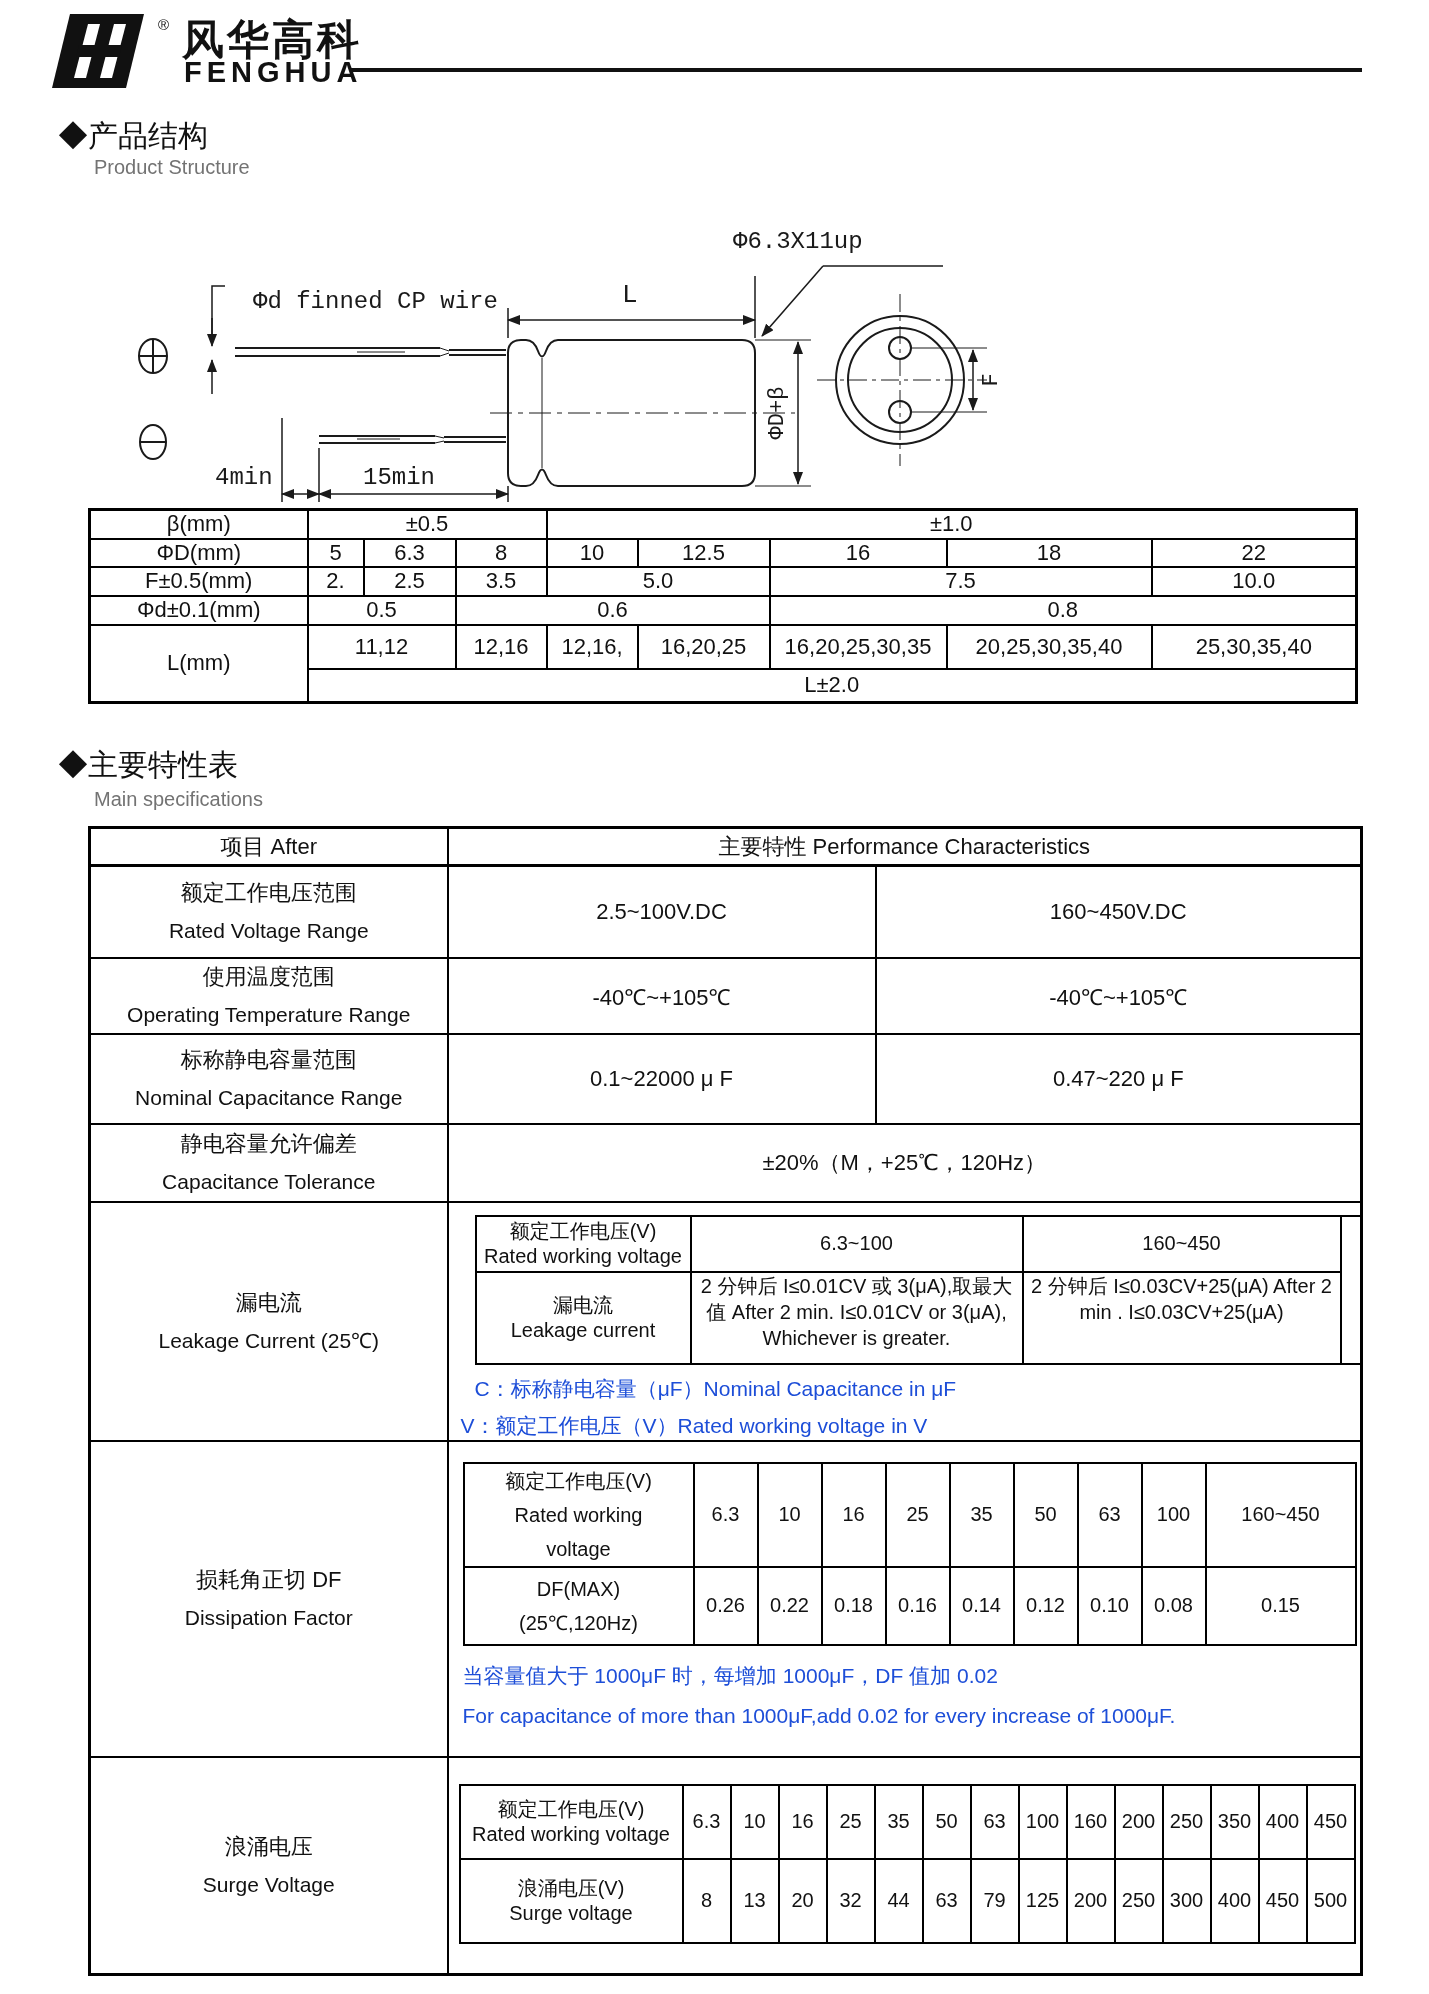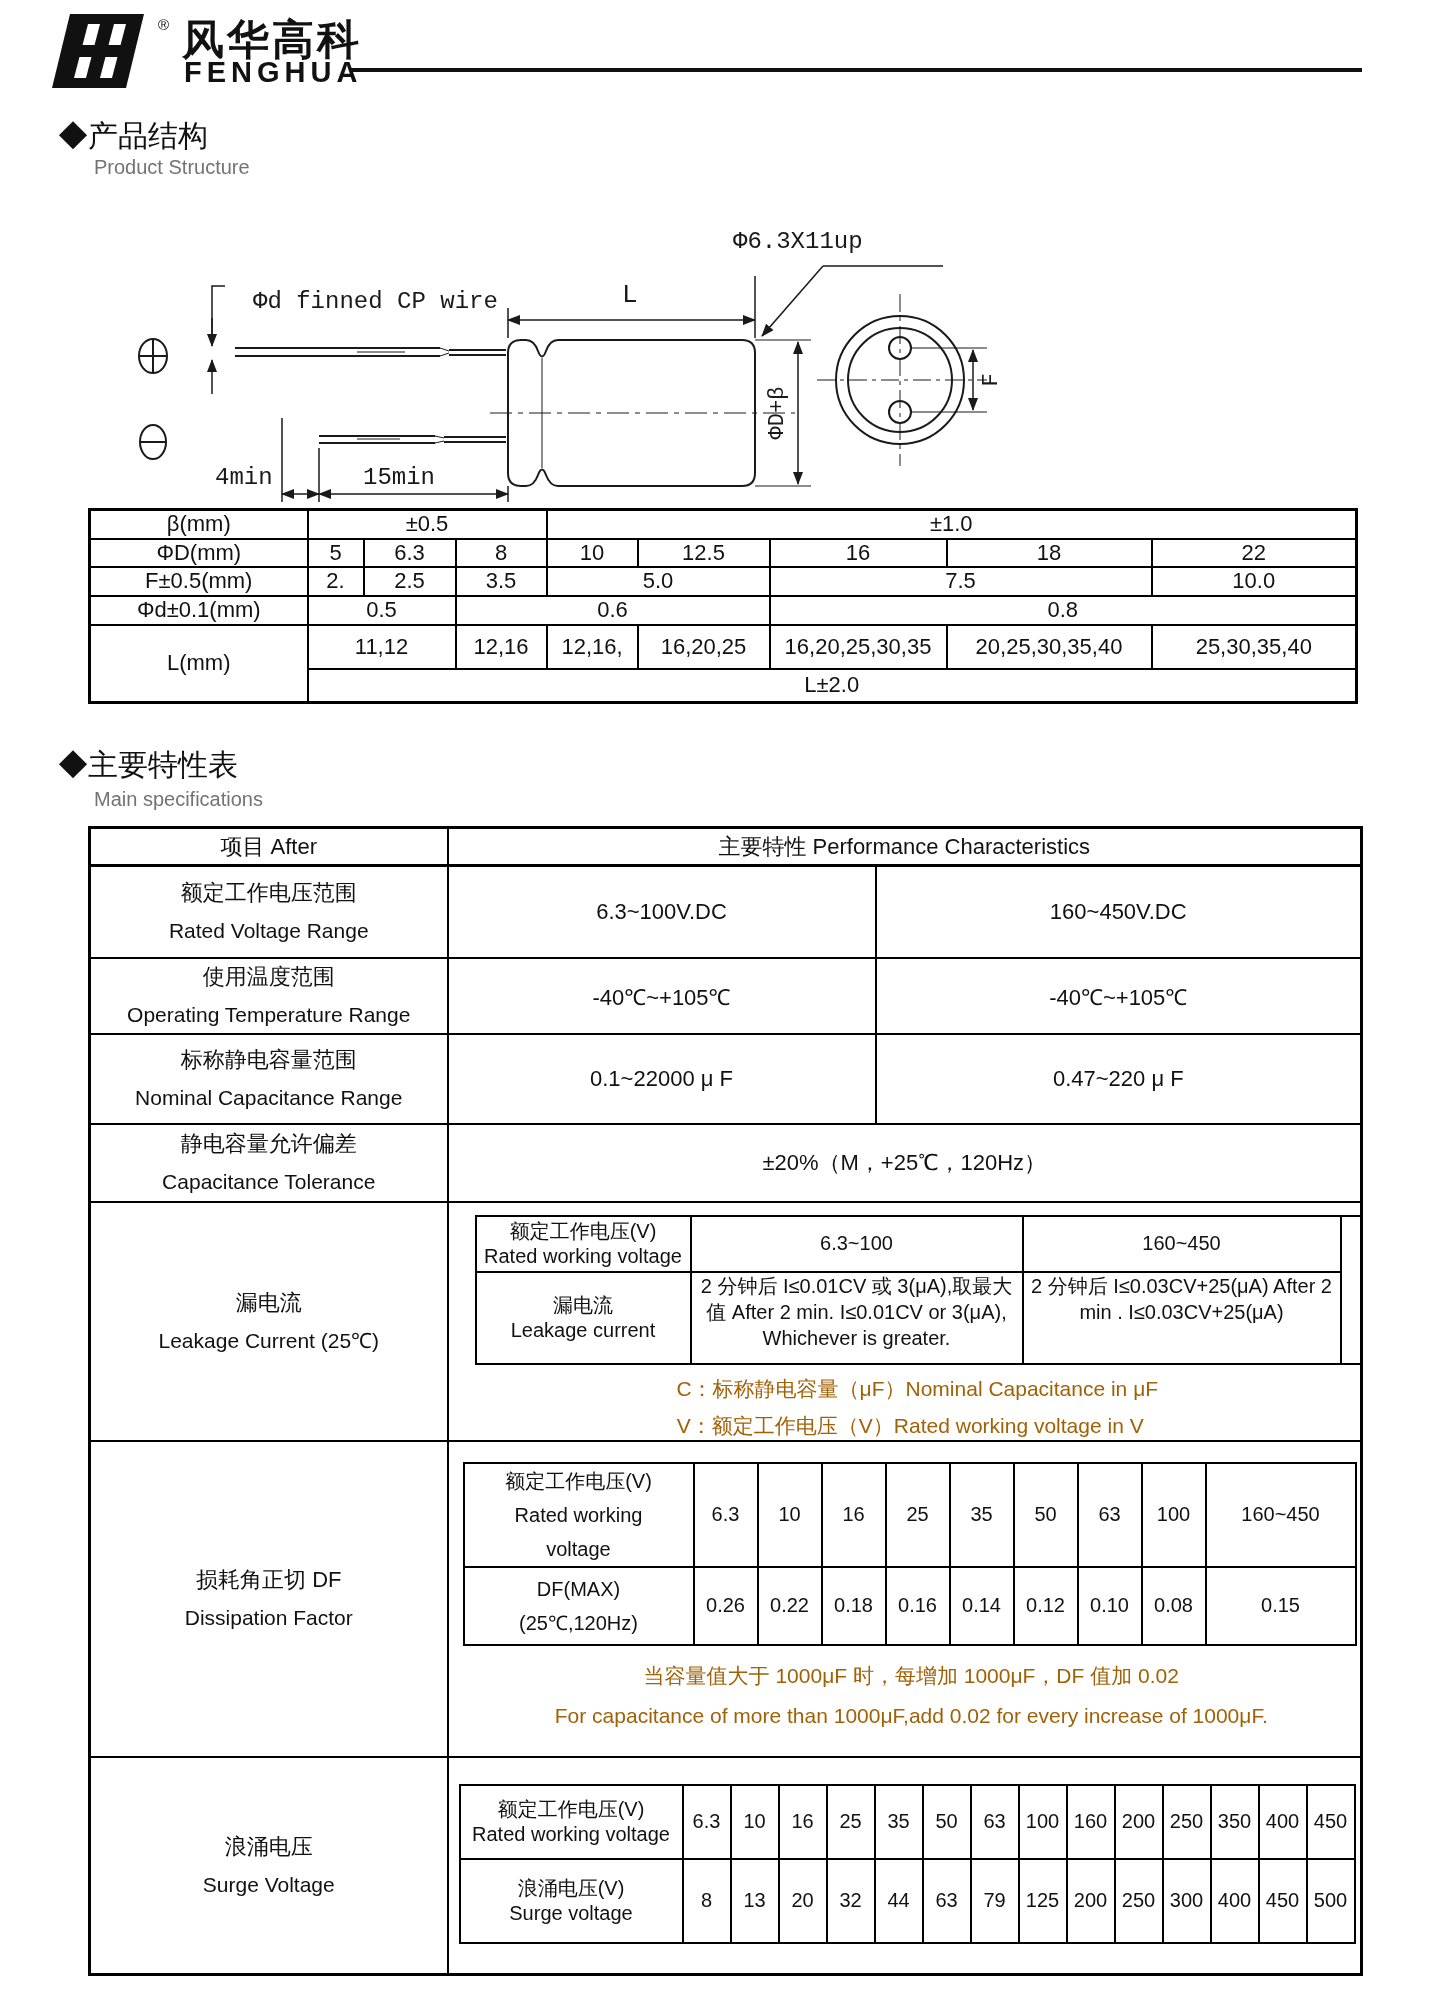--- a/index.html
+++ b/index.html
@@ -20,21 +20,21 @@
   .dims,.specs{border:3px solid #000;}
   .dims td,.specs td{border:2px solid #000;text-align:center;font-size:22px;padding:0;color:#111;}
   .specs td.thickb{border-bottom-width:3px;}
   .lab2 .cn{font-size:22px;line-height:26px;}
   .lab2 .en{font-size:21px;line-height:25px;margin-top:12px;}
   td.host{vertical-align:top;text-align:left;padding:0;}
   .inner{border:2px solid #000;}
   .inner td{border:2px solid #000;font-size:20px;text-align:center;padding:0;color:#111;}
   .ivh{font-size:20px;line-height:25px;}
   .leakspec{text-align:left;font-size:19px;line-height:26px;padding:2px 5px;vertical-align:top;}
-  .note{font-size:21px;color:#a16207;text-align:center;}
+  .note{font-size:21px;color:#1d4ed8;}
   .lh34{line-height:34px;}
   svg text{font-family:"Liberation Mono","DejaVu Sans Mono",monospace;fill:#1a1a1a;}
   .dwg-line{stroke:#1a1a1a;stroke-width:2;fill:none;}
   .dim-line{stroke:#1a1a1a;stroke-width:1.5;fill:none;}
   .thin{stroke:#1a1a1a;stroke-width:1;fill:none;}
 </style>
 </head>
 <body>
 
 <div class="page">
@@ -216,21 +216,21 @@
         <tr style="height:38px">
       <td class="thickb">项目 After</td>
       <td class="thickb" colspan="2">主要特性 Performance Characteristics</td>
     </tr>
 
     <tr style="height:92px">
       <td class="lab2">
         <div class="cn">额定工作电压范围</div>
         <div class="en">Rated Voltage Range</div>
       </td>
-      <td>6.3~100V.DC</td>
+      <td>2.5~100V.DC</td>
       <td>160~450V.DC</td>
     </tr>
 
     <tr style="height:76px">
       <td class="lab2">
         <div class="cn">使用温度范围</div>
         <div class="en">Operating Temperature Range</div>
       </td>
       <td>-40℃~+105℃</td>
       <td>-40℃~+105℃</td>

